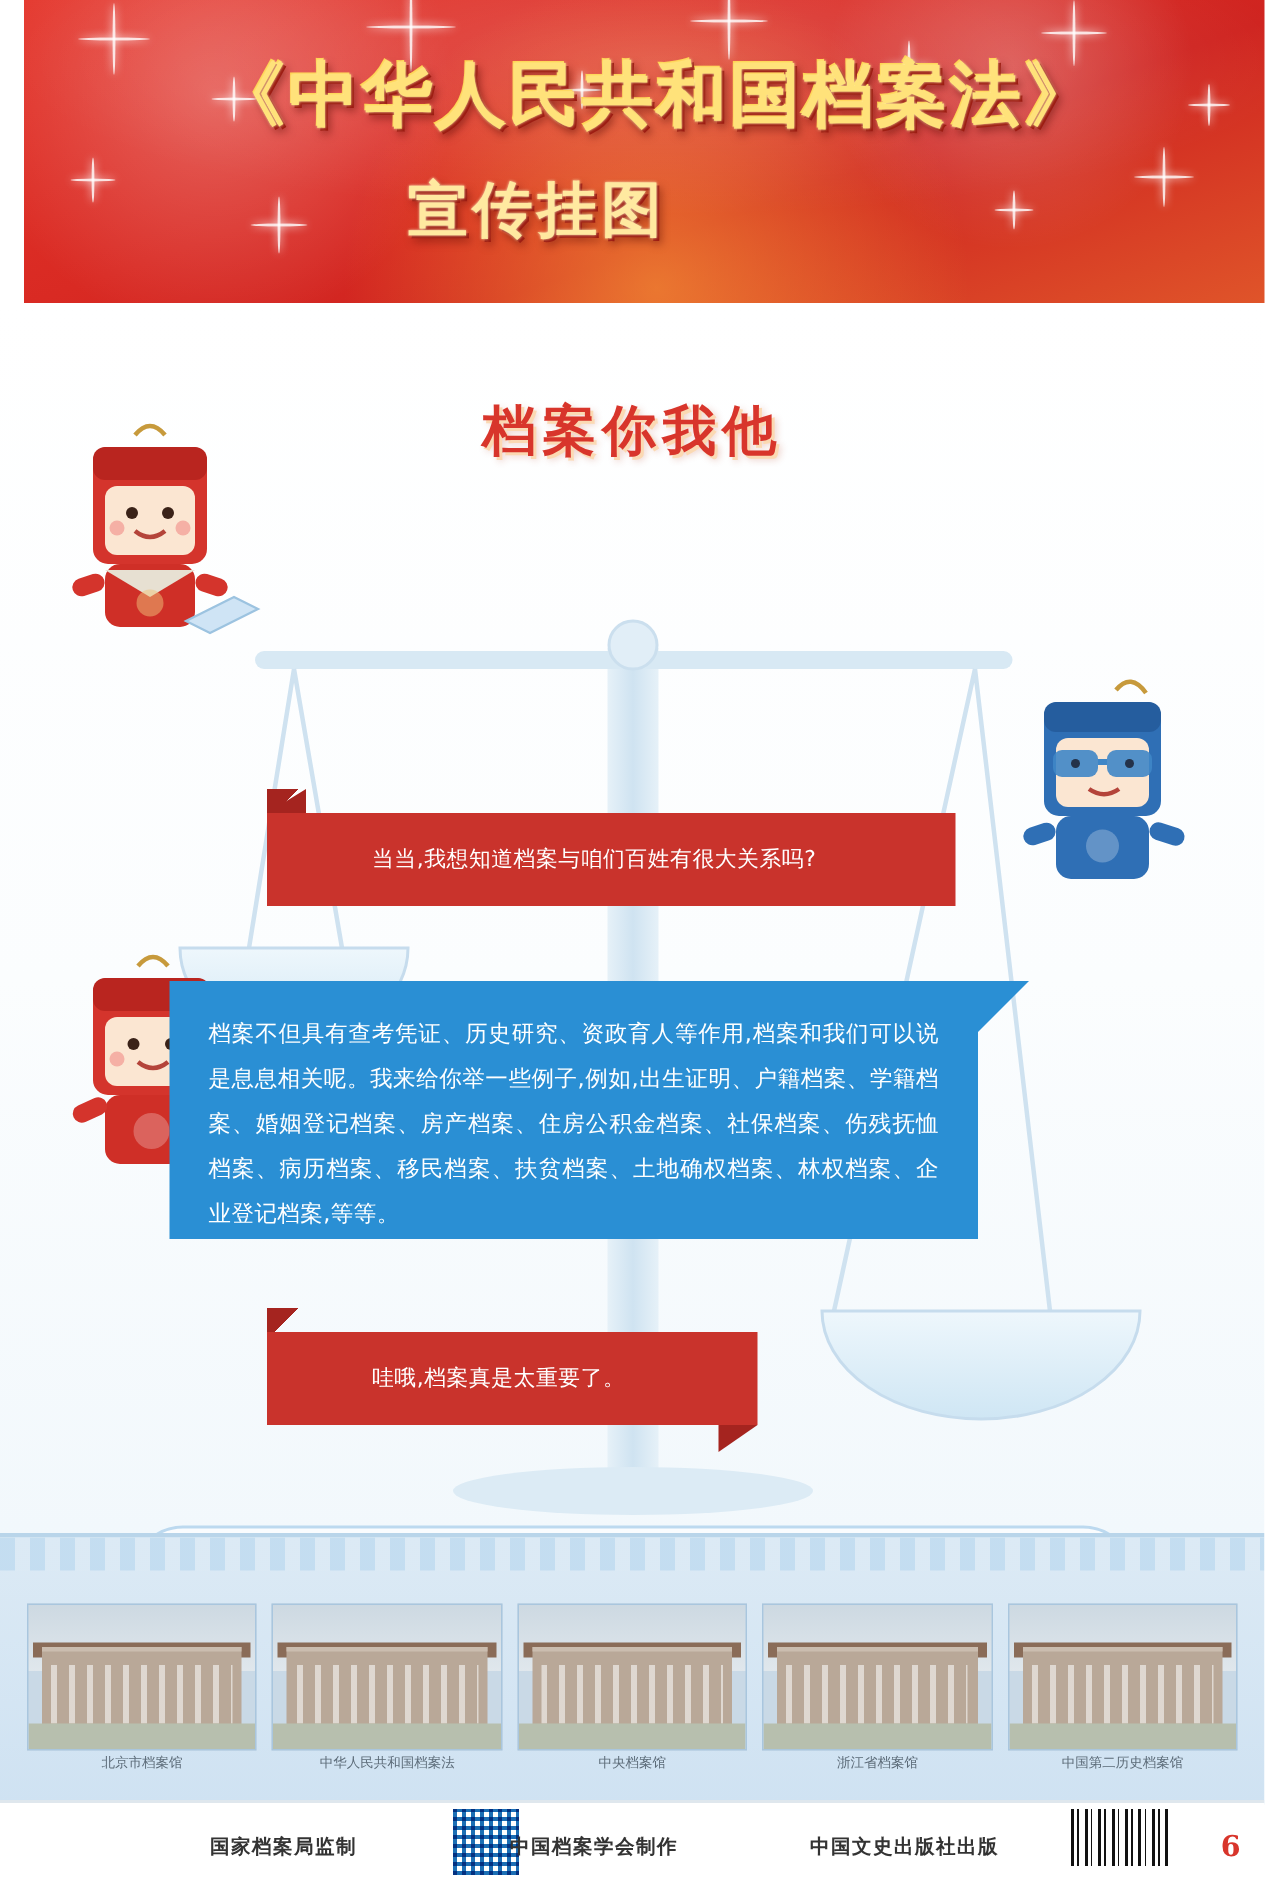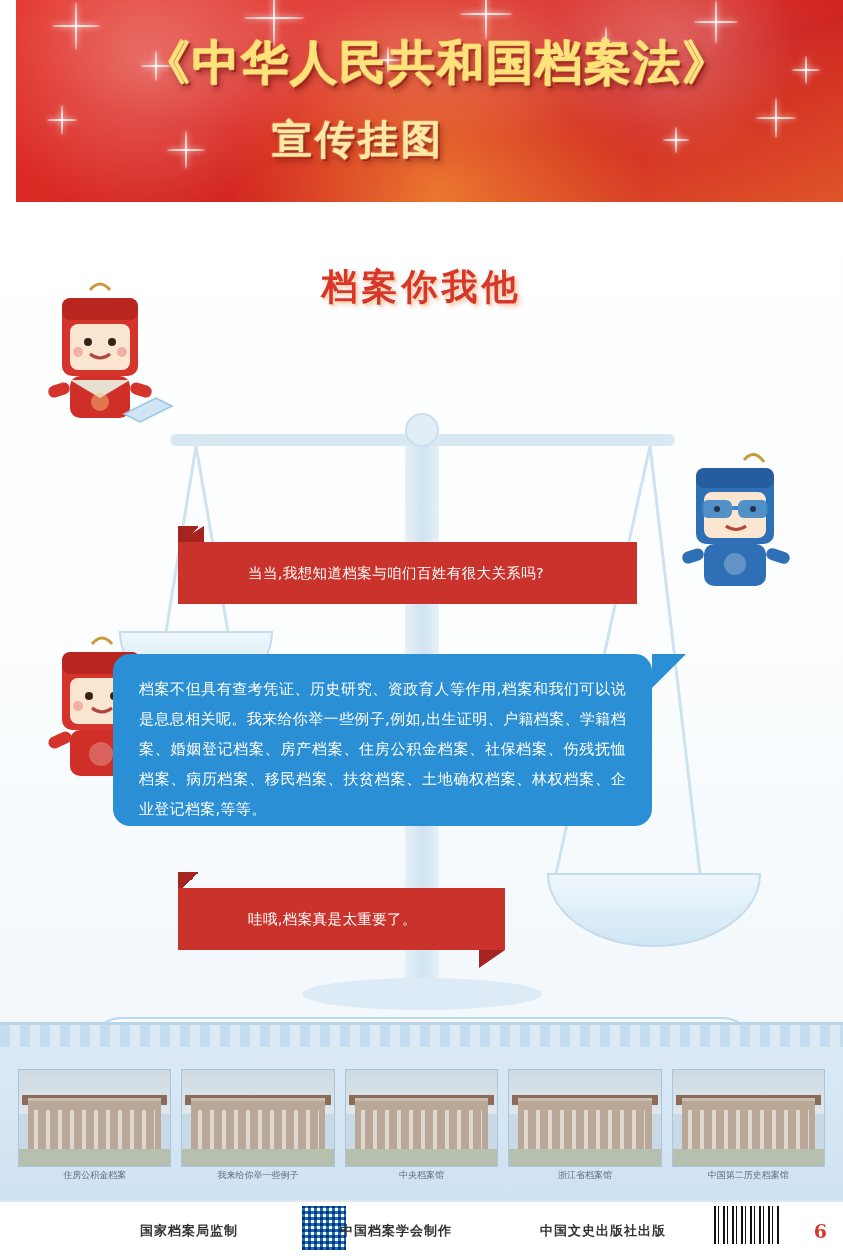--- a/index.html
+++ b/index.html
@@ -101,21 +101,20 @@
     background:#c9332c;
     font-size:14.5px;
     line-height:22px;
     letter-spacing:.4px;
   }
   .bubble-blue{
     background:#2a8fd4;
     font-size:15px;
     line-height:30px;
     letter-spacing:.3px;
-    border-radius:17px;
   }
   .b1{
     left:178px;top:340px;width:459px;height:62px;
     padding:20px 16px 0 70px;
   }
   .b1::before{
     content:"";position:absolute;left:0;top:-16px;
     border-left:26px solid transparent;
     border-right:0 solid transparent;
     border-bottom:16px solid #a5241f;
@@ -366,32 +365,32 @@
     <div class="photos">
 
       <div class="photo-wrap">
         <div class="photo">
           <div class="sky"></div>
             <div class="roof"></div>
             <div class="bldg"></div>
           <div class="cols"></div>
             <div class="ground"></div>
         </div>
-        <div class="photo-label">住房公积金档案</div>
+        <div class="photo-label">北京市档案馆</div>
       </div>
 
       <div class="photo-wrap">
         <div class="photo">
           <div class="sky"></div>
             <div class="roof"></div>
             <div class="bldg"></div>
           <div class="cols"></div>
             <div class="ground"></div>
         </div>
-        <div class="photo-label">我来给你举一些例子</div>
+        <div class="photo-label">中华人民共和国档案法</div>
       </div>
 
       <div class="photo-wrap">
         <div class="photo">
           <div class="sky"></div>
             <div class="roof"></div>
             <div class="bldg"></div>
           <div class="cols"></div>
             <div class="ground"></div>
         </div>

